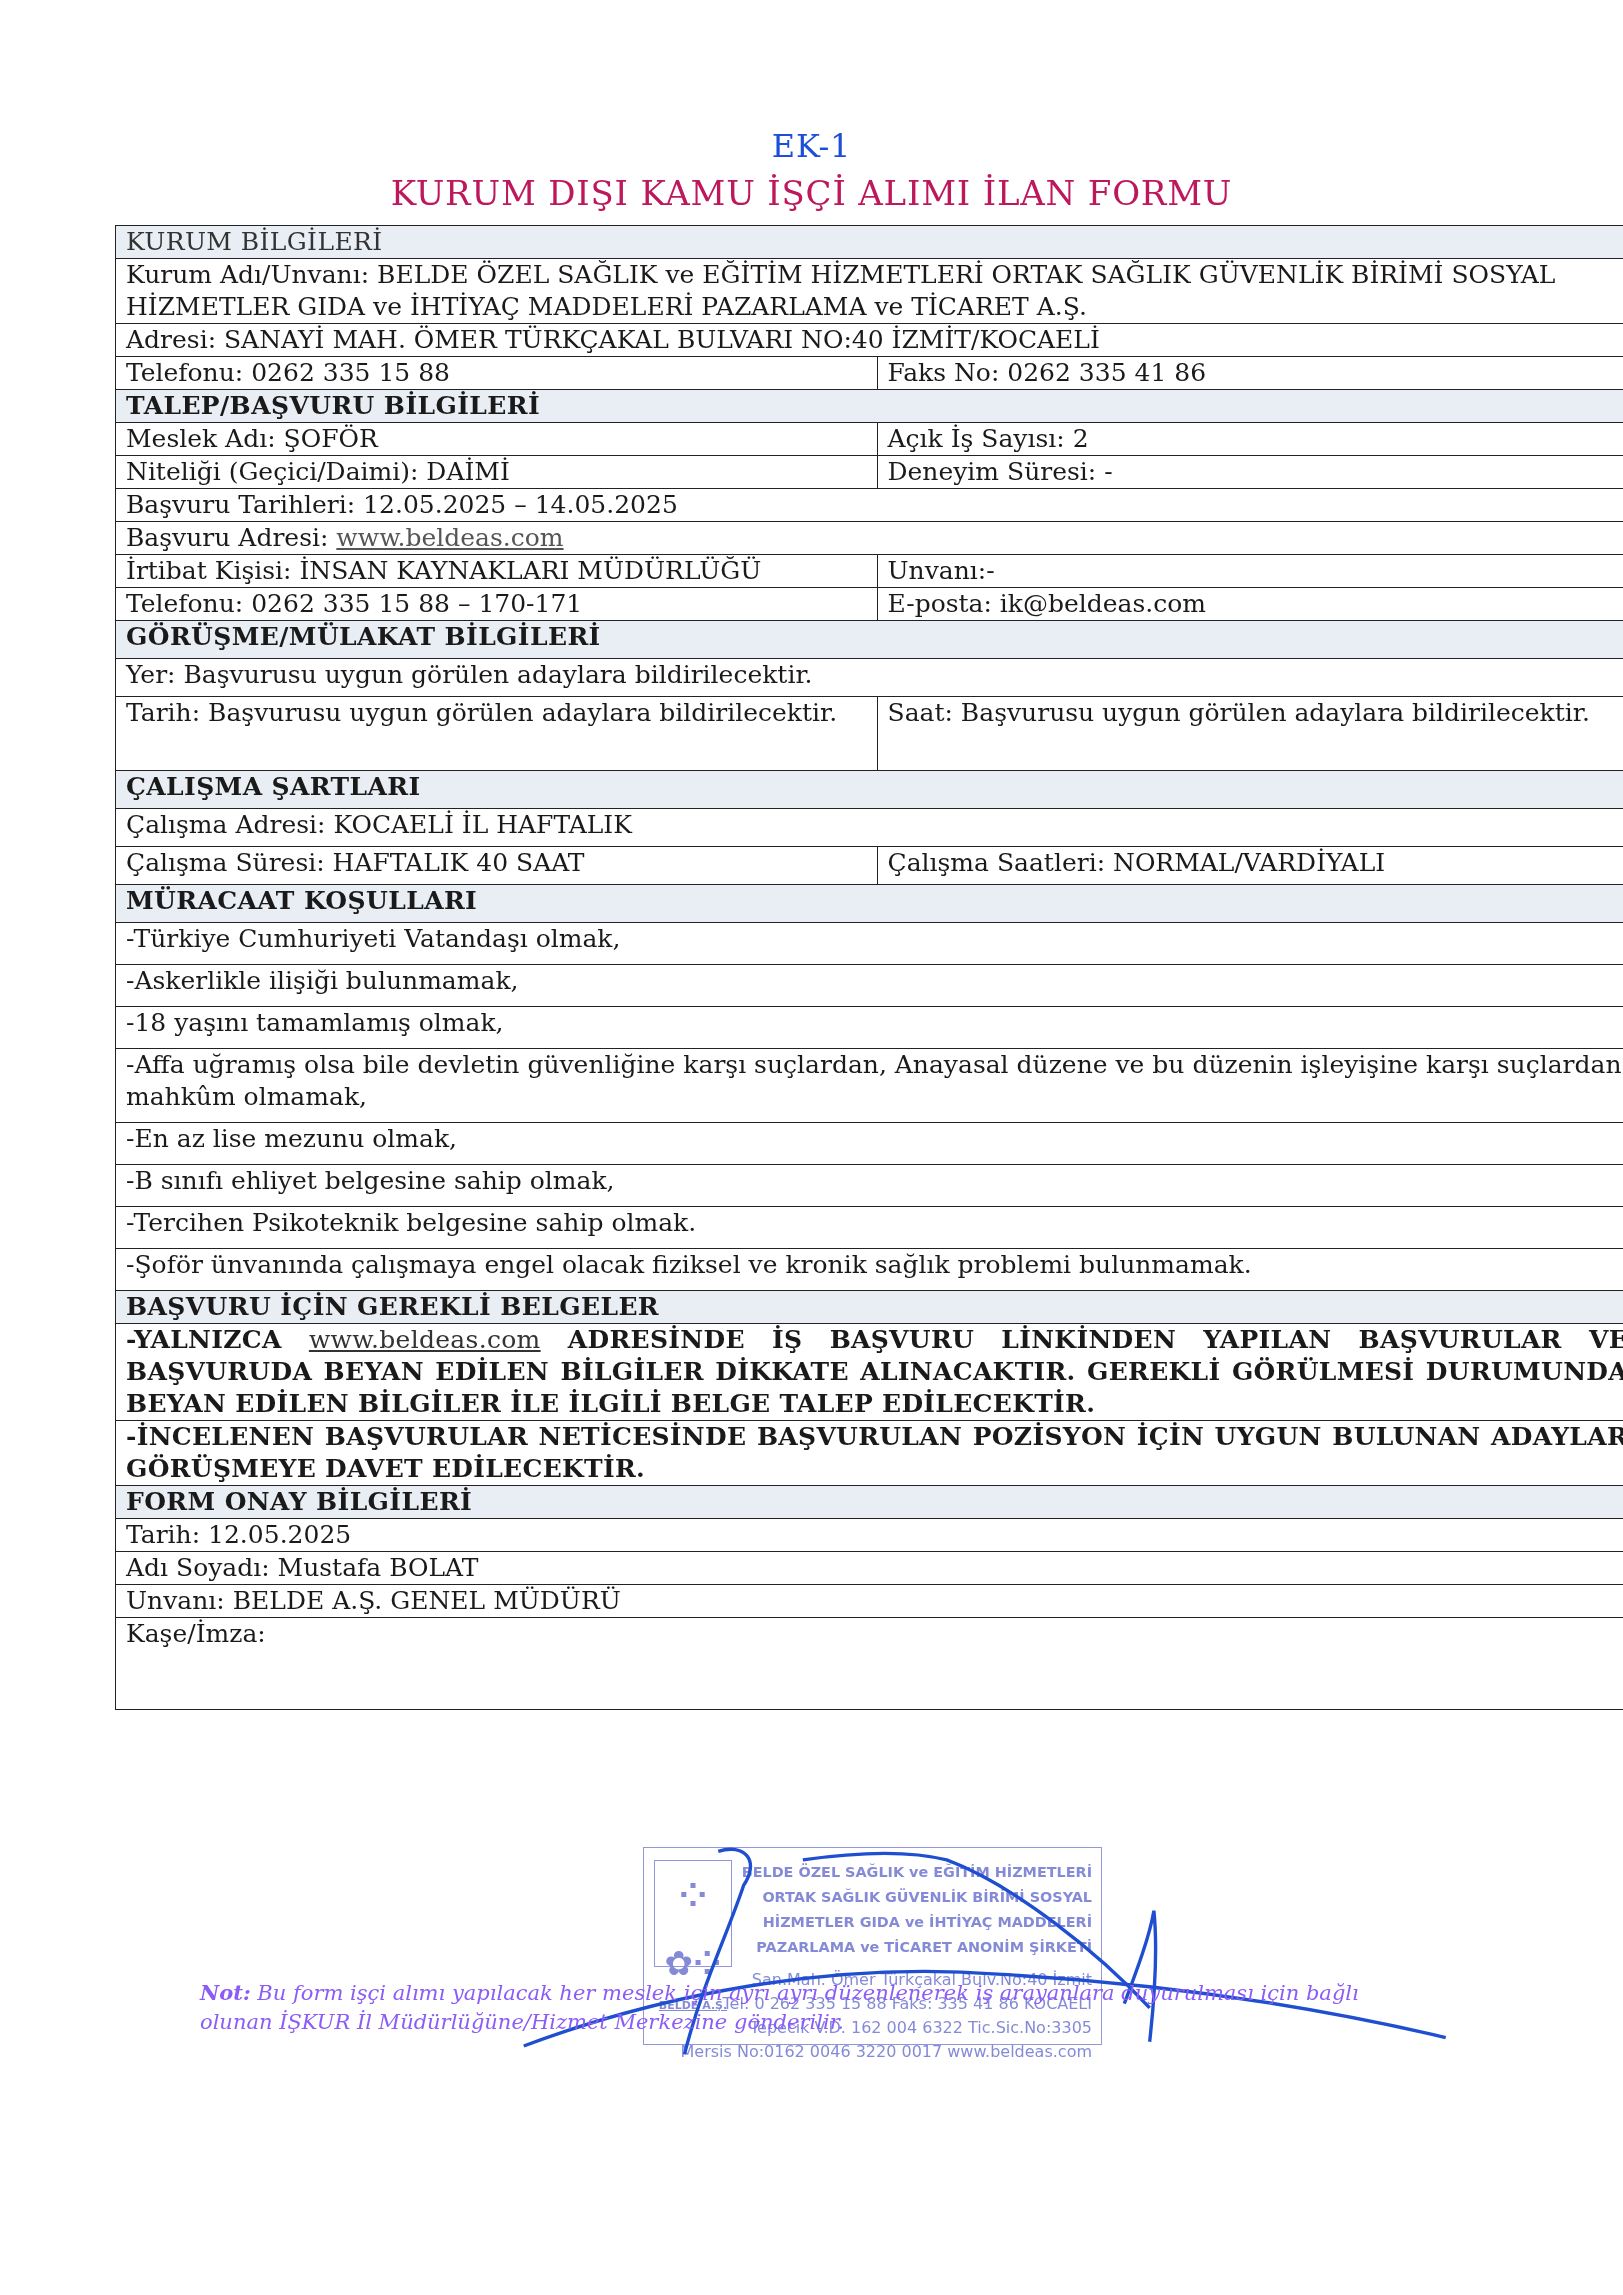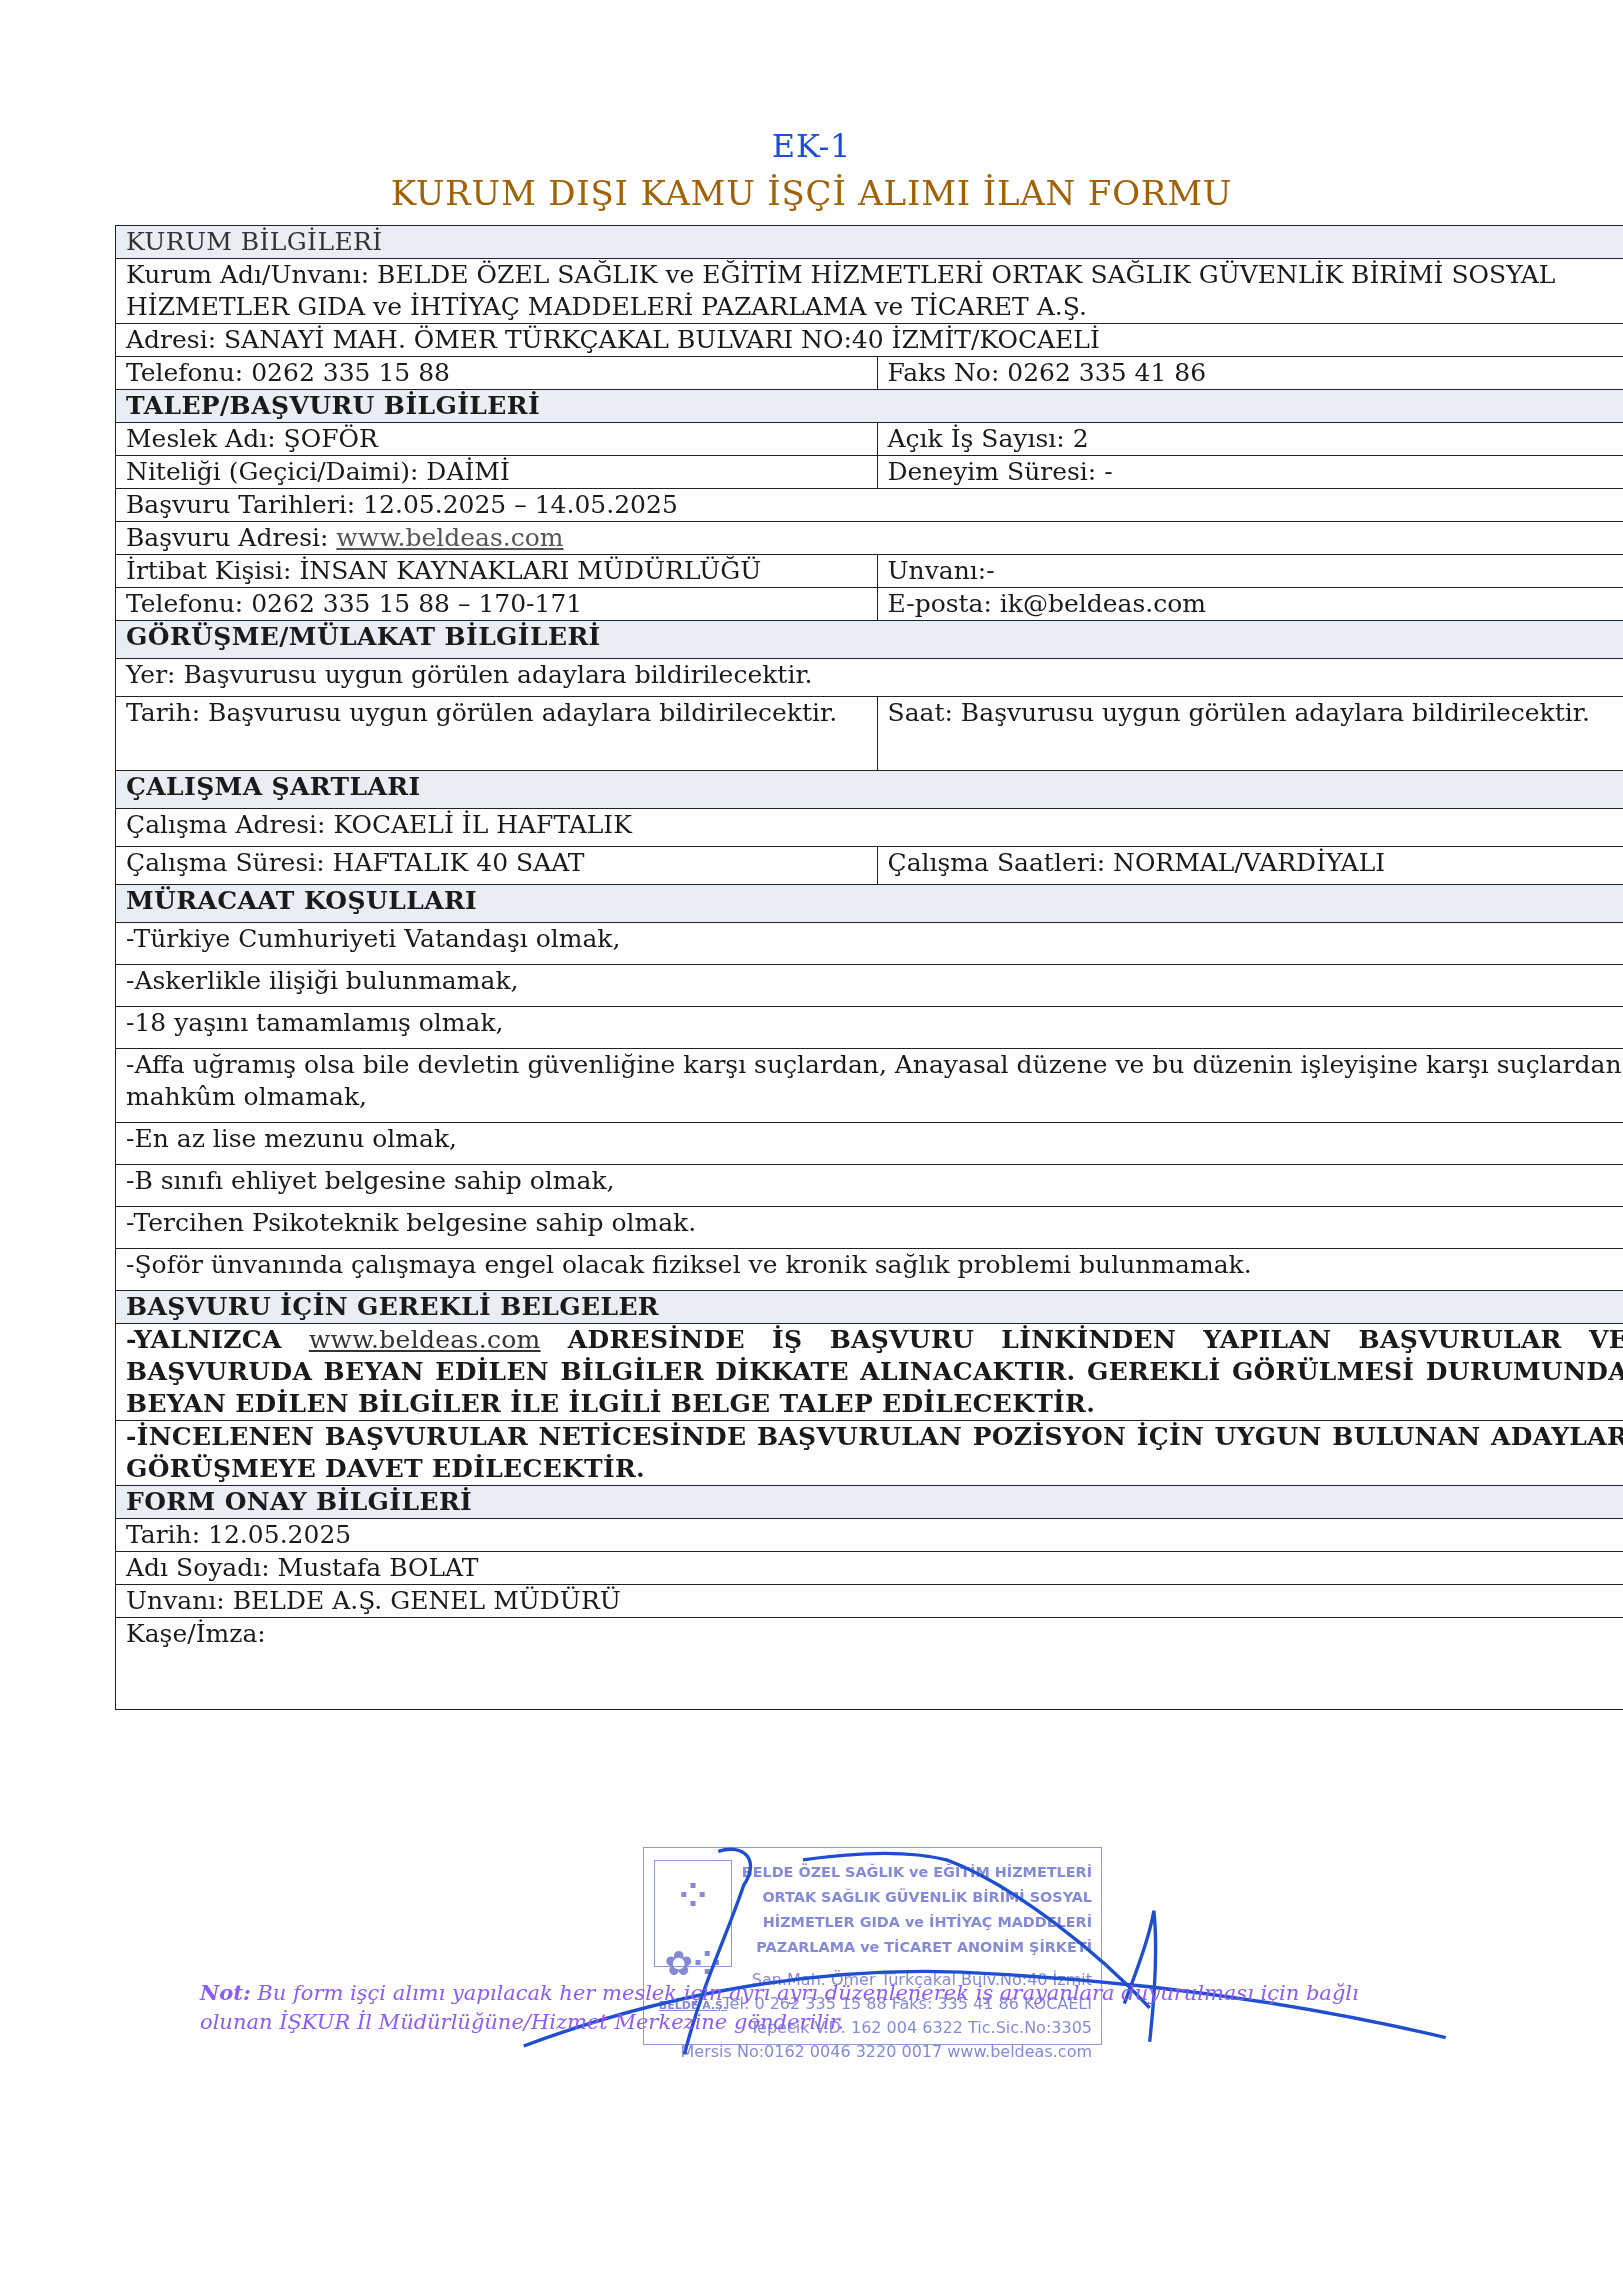--- a/index.html
+++ b/index.html
@@ -3,21 +3,21 @@
 <meta charset="utf-8">
 <style>
   html, body { margin: 0; padding: 0; background: #ffffff; }
   body {
     width: 1623px; height: 2295px; position: relative; overflow: hidden;
     font-family: "DejaVu Serif", "Liberation Serif", serif;
     color: #1a1a1a;
   }
   .title-block { position: absolute; left: 0; top: 125px; width: 1623px; text-align: center; }
   .ek { font-size: 32px; color: #1d4ed8; letter-spacing: 0.8px; line-height: 42px; }
-  .main-title { font-size: 34px; color: #a16207; letter-spacing: 0.8px; line-height: 47px; margin-top: 3.4px; }
+  .main-title { font-size: 34px; color: #be185d; letter-spacing: 0.8px; line-height: 47px; margin-top: 3.4px; }
 
   table.form {
     position: absolute; left: 115px; top: 225px; width: 1524px;
     border-collapse: collapse; table-layout: fixed;
   }
   table.form td {
     border: 1.7px solid #222;
     padding: 0 10px;
     font-size: 25px;
     line-height: 32px;

